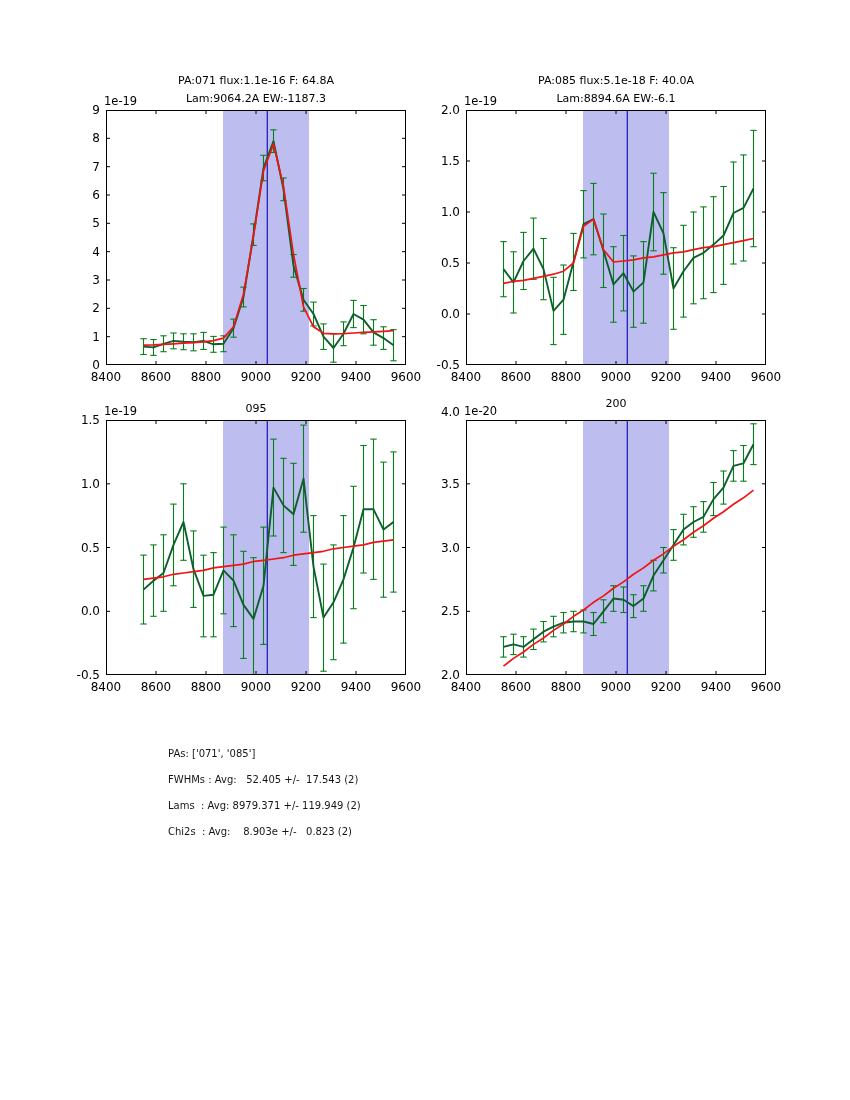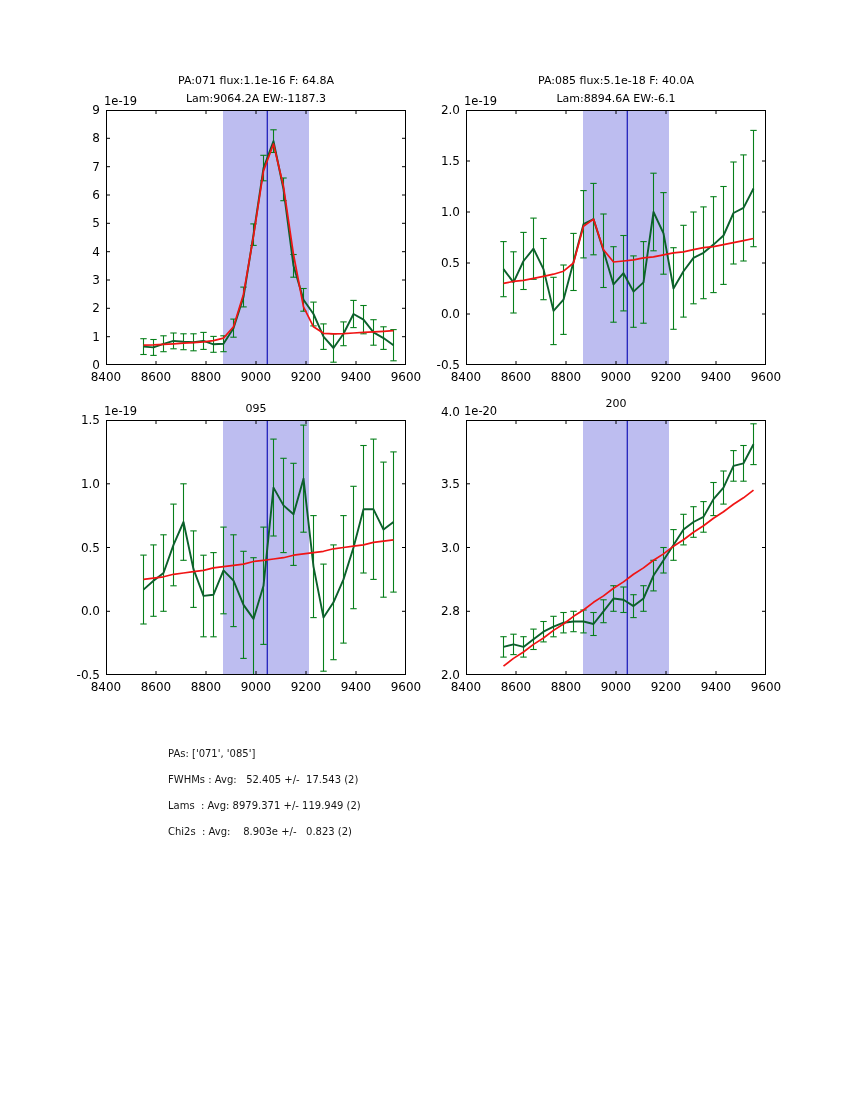--- a/index.html
+++ b/index.html
@@ -734,19 +734,19 @@
       </svg>
     </div>
     <div class="xlab" style="left: 442px; top: 680px;">8400</div>
     <div class="xlab" style="left: 492px; top: 680px;">8600</div>
     <div class="xlab" style="left: 542px; top: 680px;">8800</div>
     <div class="xlab" style="left: 592px; top: 680px;">9000</div>
     <div class="xlab" style="left: 642px; top: 680px;">9200</div>
     <div class="xlab" style="left: 692px; top: 680px;">9400</div>
     <div class="xlab" style="left: 742px; top: 680px;">9600</div>
     <div class="ylab" style="left: 414px; top: 667px;">2.0</div>
-    <div class="ylab" style="left: 414px; top: 603.25px;">2.8</div>
+    <div class="ylab" style="left: 414px; top: 603.25px;">2.5</div>
     <div class="ylab" style="left: 414px; top: 539.5px;">3.0</div>
     <div class="ylab" style="left: 414px; top: 475.75px;">3.5</div>
     <div class="ylab" style="left: 414px; top: 404px;">4.0</div>
     <div class="offset" style="left: 464px; top: 405px;">1e-20</div>
     <div class="ptitle" style="left: 466px; top: 395px;">200</div>
   </div>
 
 </body></html>

